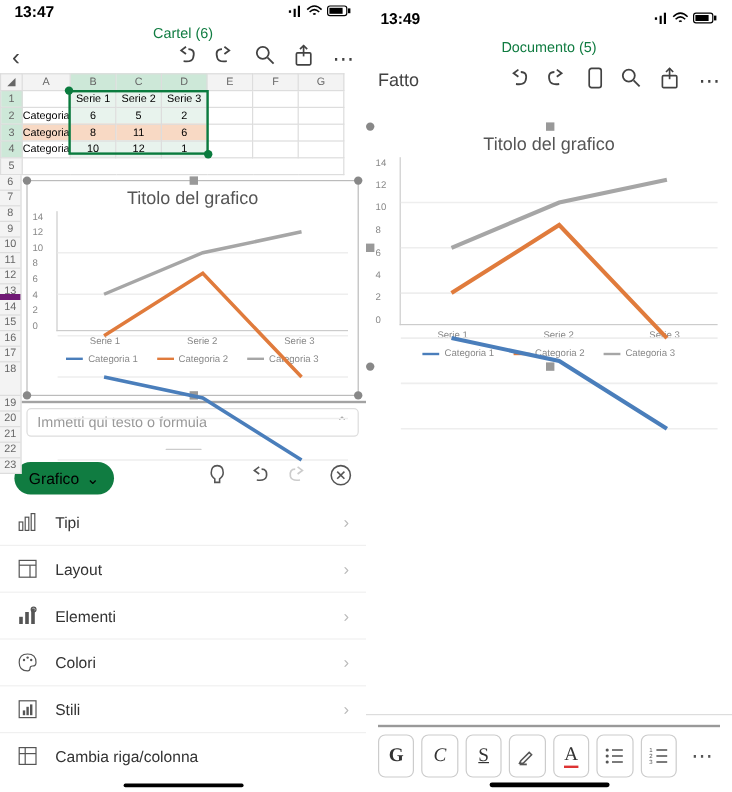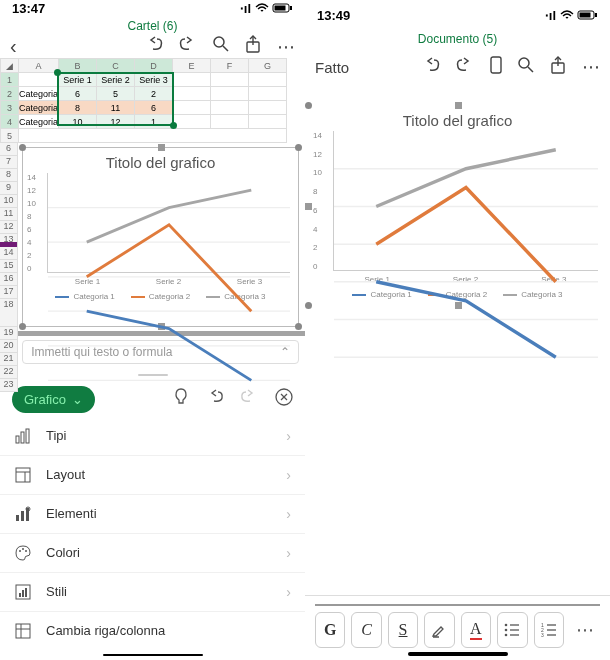--- a/index.html
+++ b/index.html
@@ -38,28 +38,28 @@
 .legend-item{display:flex;align-items:center;gap:4px}
 .legend-swatch{width:14px;height:2px}
 .handle{position:absolute;width:7px;height:7px;background:#888;border-radius:50%}
 .handle.sq{border-radius:0;background:#999}
 
 
 .chart2{margin:20px 4px 0;position:relative}
 .chart2 .chart-area{height:140px}
 
 
-.formula-bar{display:flex;align-items:center;padding:4px 6px;gap:6px;font-size:12px;color:#999;border-top:5px solid #a3a3a3}
+.formula-bar{display:flex;align-items:center;padding:4px 6px;gap:6px;font-size:12px;color:#999;border-top:2px solid #a3a3a3}
 .fx{font-style:italic;font-size:13px;color:#888}
 .formula-input{flex:1;border:1px solid #ddd;border-radius:4px;padding:4px 8px;color:#999;font-size:12px;display:flex;align-items:center;justify-content:space-between}
 
 
 .grip{width:30px;height:3px;background:#ccc;border-radius:2px;margin:6px auto}
 .panel-header{display:flex;align-items:center;justify-content:space-between;padding:4px 12px}
-.chip{background:#107c41;color:#86efac;padding:6px 12px;border-radius:14px;font-size:13px;display:flex;align-items:center;gap:6px}
+.chip{background:#107c41;color:#000000;padding:6px 12px;border-radius:14px;font-size:13px;display:flex;align-items:center;gap:6px}
 .panel-icons{display:flex;align-items:center;gap:18px;color:#555;font-size:16px}
 .panel-icons .dim{color:#ccc}
 .menu-item{display:flex;align-items:center;justify-content:space-between;padding:11px 14px;font-size:13px;color:#333;border-bottom:1px solid #f0f0f0}
 .menu-left{display:flex;align-items:center;gap:14px}
 .menu-icon{width:18px;display:flex;justify-content:center;color:#555}
 .chev{color:#bbb;font-size:14px}
 .home-ind{width:100px;height:4px;background:#000;border-radius:2px;margin:4px auto}
 
 
 .fmt-bar{position:absolute;bottom:0;left:0;right:0;border-top:1px solid #ddd;padding:8px 10px 0;display:flex;flex-direction:column}

